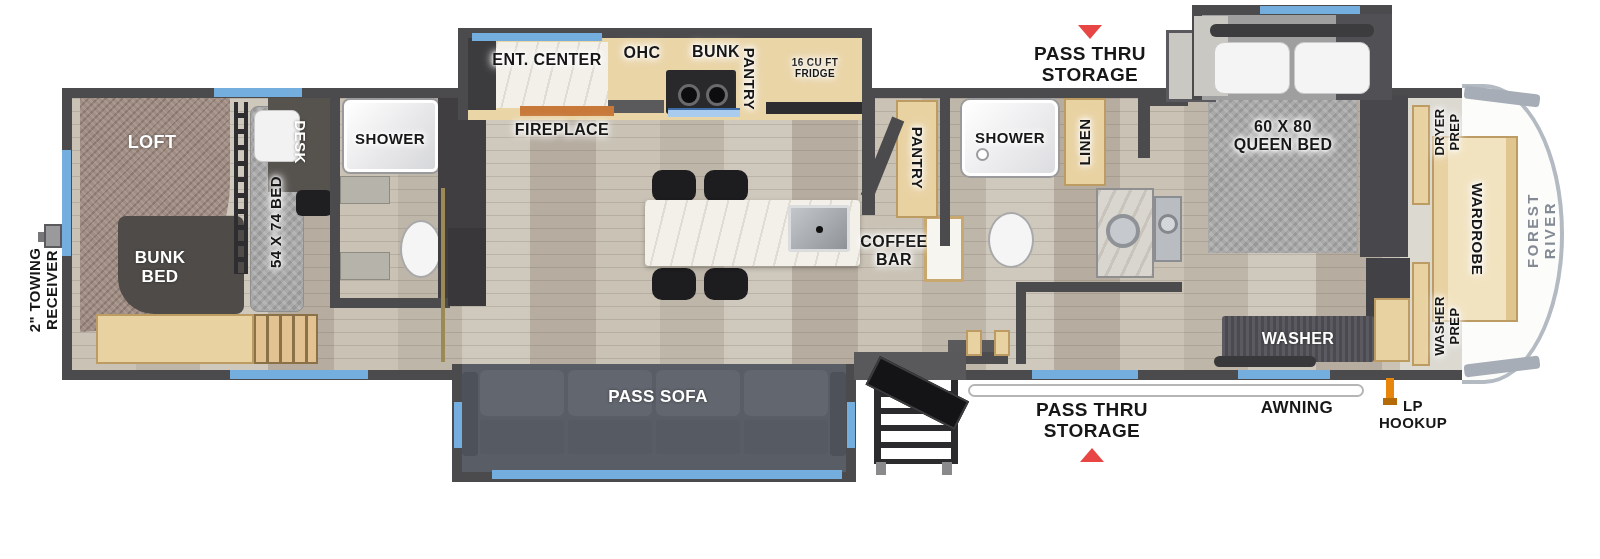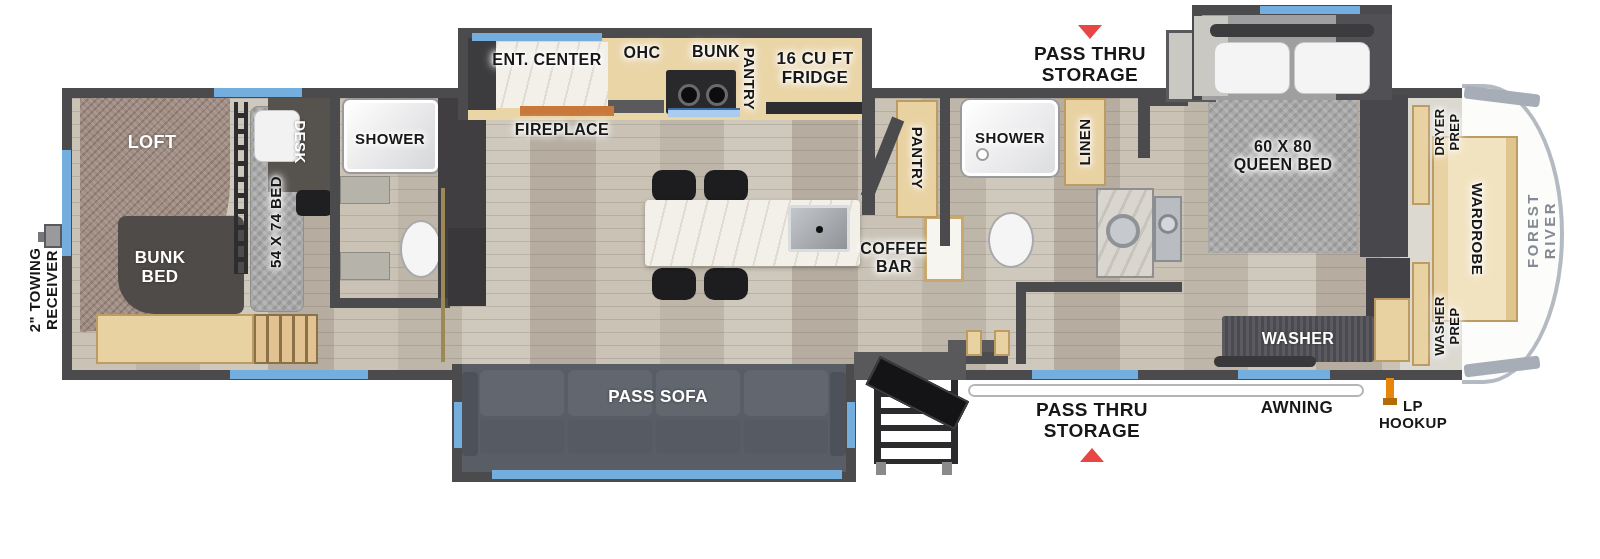--- a/index.html
+++ b/index.html
@@ -177,37 +177,37 @@
 
   <div class="abs arrow-down" style="left:1078px;top:25px;"></div>
   <div class="abs arrow-up" style="left:1080px;top:448px;"></div>
 
   <div class="lbl plain" style="left:1090px;top:64px;font-size:19px;">PASS THRU
 STORAGE</div>
   <div class="lbl" style="left:547px;top:60px;font-size:16px;">ENT. CENTER</div>
   <div class="lbl" style="left:642px;top:53px;font-size:16px;">OHC</div>
   <div class="lbl" style="left:716px;top:52px;font-size:16px;">BUNK</div>
   <div class="lbl r90" style="left:749px;top:79px;font-size:15px;">PANTRY</div>
-  <div class="lbl" style="left:815px;top:68px;font-size:17px;">16 CU FT
+  <div class="lbl" style="left:815px;top:68px;font-size:10px;">16 CU FT
 FRIDGE</div>
   <div class="lbl" style="left:562px;top:130px;font-size:16px;">FIREPLACE</div>
   <div class="lbl white" style="left:152px;top:142px;font-size:18px;">LOFT</div>
   <div class="lbl white r90" style="left:300px;top:142px;font-size:15px;">DESK</div>
   <div class="lbl" style="left:390px;top:139px;font-size:15px;">SHOWER</div>
   <div class="lbl rn90" style="left:276px;top:222px;font-size:15px;">54 X 74 BED</div>
   <div class="lbl white" style="left:160px;top:267px;font-size:17px;">BUNK
 BED</div>
   <div class="lbl plain rn90" style="left:44px;top:290px;font-size:15px;">2" TOWING
 RECEIVER</div>
   <div class="lbl r90" style="left:917px;top:158px;font-size:15px;">PANTRY</div>
   <div class="lbl" style="left:1010px;top:138px;font-size:15px;">SHOWER</div>
   <div class="lbl rn90" style="left:1085px;top:142px;font-size:15px;">LINEN</div>
-  <div class="lbl" style="left:1283px;top:156px;font-size:16px;">60 X 80
+  <div class="lbl" style="left:1283px;top:136px;font-size:16px;">60 X 80
 QUEEN BED</div>
-  <div class="lbl" style="left:894px;top:258px;font-size:16px;">COFFEE
+  <div class="lbl" style="left:894px;top:251px;font-size:16px;">COFFEE
 BAR</div>
   <div class="lbl white" style="left:658px;top:397px;font-size:17px;">PASS SOFA</div>
   <div class="lbl white" style="left:1298px;top:339px;font-size:16px;">WASHER</div>
   <div class="lbl rn90" style="left:1448px;top:132px;font-size:13px;">DRYER
 PREP</div>
   <div class="lbl rn90" style="left:1448px;top:326px;font-size:13px;">WASHER
 PREP</div>
   <div class="lbl r90" style="left:1477px;top:229px;font-size:15px;">WARDROBE</div>
   <div class="lbl plain rn90" style="left:1542px;top:230px;font-size:15px;color:#838a94;letter-spacing:2.5px;">FOREST RIVER</div>
   <div class="lbl plain" style="left:1092px;top:420px;font-size:19px;">PASS THRU

